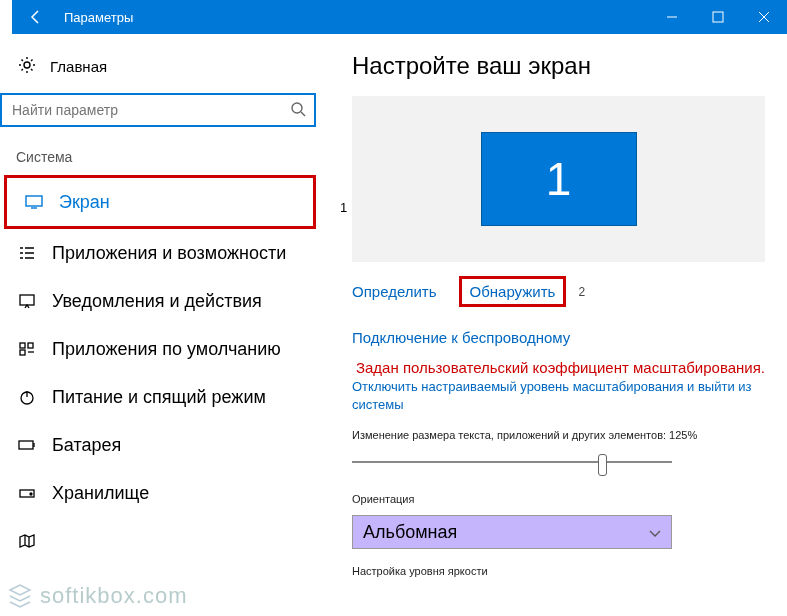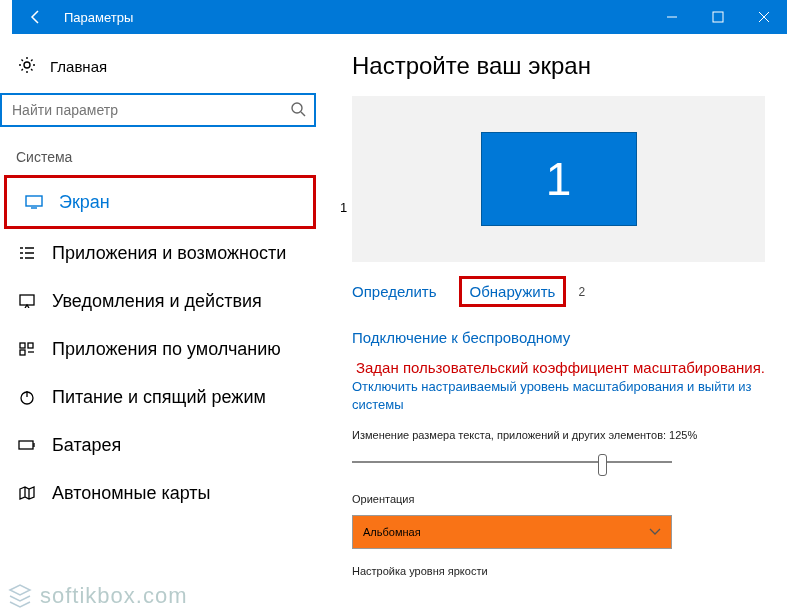--- a/index.html
+++ b/index.html
@@ -34,21 +34,21 @@
 .links-row { display: flex; align-items: center; gap: 22px; font-size: 15px; margin-bottom: 12px; flex-wrap: wrap; }
 .links-row a { color: #0067c0; text-decoration: none; cursor: pointer; }
 .detect-box { border: 3px solid #c00; padding: 4px 8px; display: inline-block; }
 .annotation-2 { font-size: 12px; color: #444; margin-left: -10px; }
 .warn { color: #c00; font-size: 15px; line-height: 1.35; text-align: right; }
 .link-blue { color: #0067c0; font-size: 13px; line-height: 1.35; margin-bottom: 16px; cursor: pointer; }
 .setting-label { font-size: 11px; margin-bottom: 10px; color: #222; }
 .slider-wrap { position: relative; height: 24px; margin-bottom: 18px; width: 320px; }
 .slider-track { position: absolute; top: 10px; left: 0; right: 0; height: 2px; background: #888; }
 .slider-thumb { position: absolute; top: 3px; left: 246px; width: 9px; height: 22px; background: #fff; border: 1px solid #666; border-radius: 3px; }
-.select { width: 320px; height: 34px; border: 1px solid #999; padding: 0 10px; font-size: 11px; background: #f97316; display: flex; align-items: center; justify-content: space-between; cursor: pointer; margin-bottom: 16px; }
+.select { width: 320px; height: 34px; border: 1px solid #999; padding: 0 10px; font-size: 18px; background: #c4b5fd; display: flex; align-items: center; justify-content: space-between; cursor: pointer; margin-bottom: 16px; }
 
 .watermark { position: absolute; left: 6px; bottom: 6px; display: flex; align-items: center; opacity: 0.6; }
 .watermark .wm-text { font-size: 22px; color: #8aa; letter-spacing: 1px; font-weight: 300; }
 .watermark svg { margin-right: 6px; }
 </style>
 </head>
 <body>
 
 <div class="titlebar">
   <div class="back">
@@ -152,25 +152,33 @@
       <span class="icon">
           <svg width="18" height="12" viewBox="0 0 18 12" fill="none" stroke="#000" stroke-width="1.3">
             <rect x="1" y="2" width="14" height="8"></rect>
             <path d="M16 4v4"></path>
           </svg>
         </span>
       <span>Батарея</span>
     </div>
     <div class="nav-item">
       <span class="icon">
+          <svg width="16" height="12" viewBox="0 0 16 12" fill="none" stroke="#000" stroke-width="1.3">
+            <rect x="1" y="3" width="14" height="7"></rect>
+            <circle cx="12" cy="7" r="1" fill="#000"></circle>
+          </svg>
+        </span>
+      <span>Хранилище</span>
+    </div>
+    <div class="nav-item">
+      <span class="icon">
           <svg width="16" height="14" viewBox="0 0 16 14" fill="none" stroke="#000" stroke-width="1.3">
             <path d="M1 3l5-2 4 2 5-2v10l-5 2-4-2-5 2z M6 1v10 M10 3v10"></path>
           </svg>
         </span>
-      <span>Автономные карты</span>
     </div>
   </div>
 
   <div class="main">
     <h1>Настройте ваш экран</h1>
     <div class="display-preview">
       <div class="monitor">
           <span>1</span>
         </div>
     </div>

